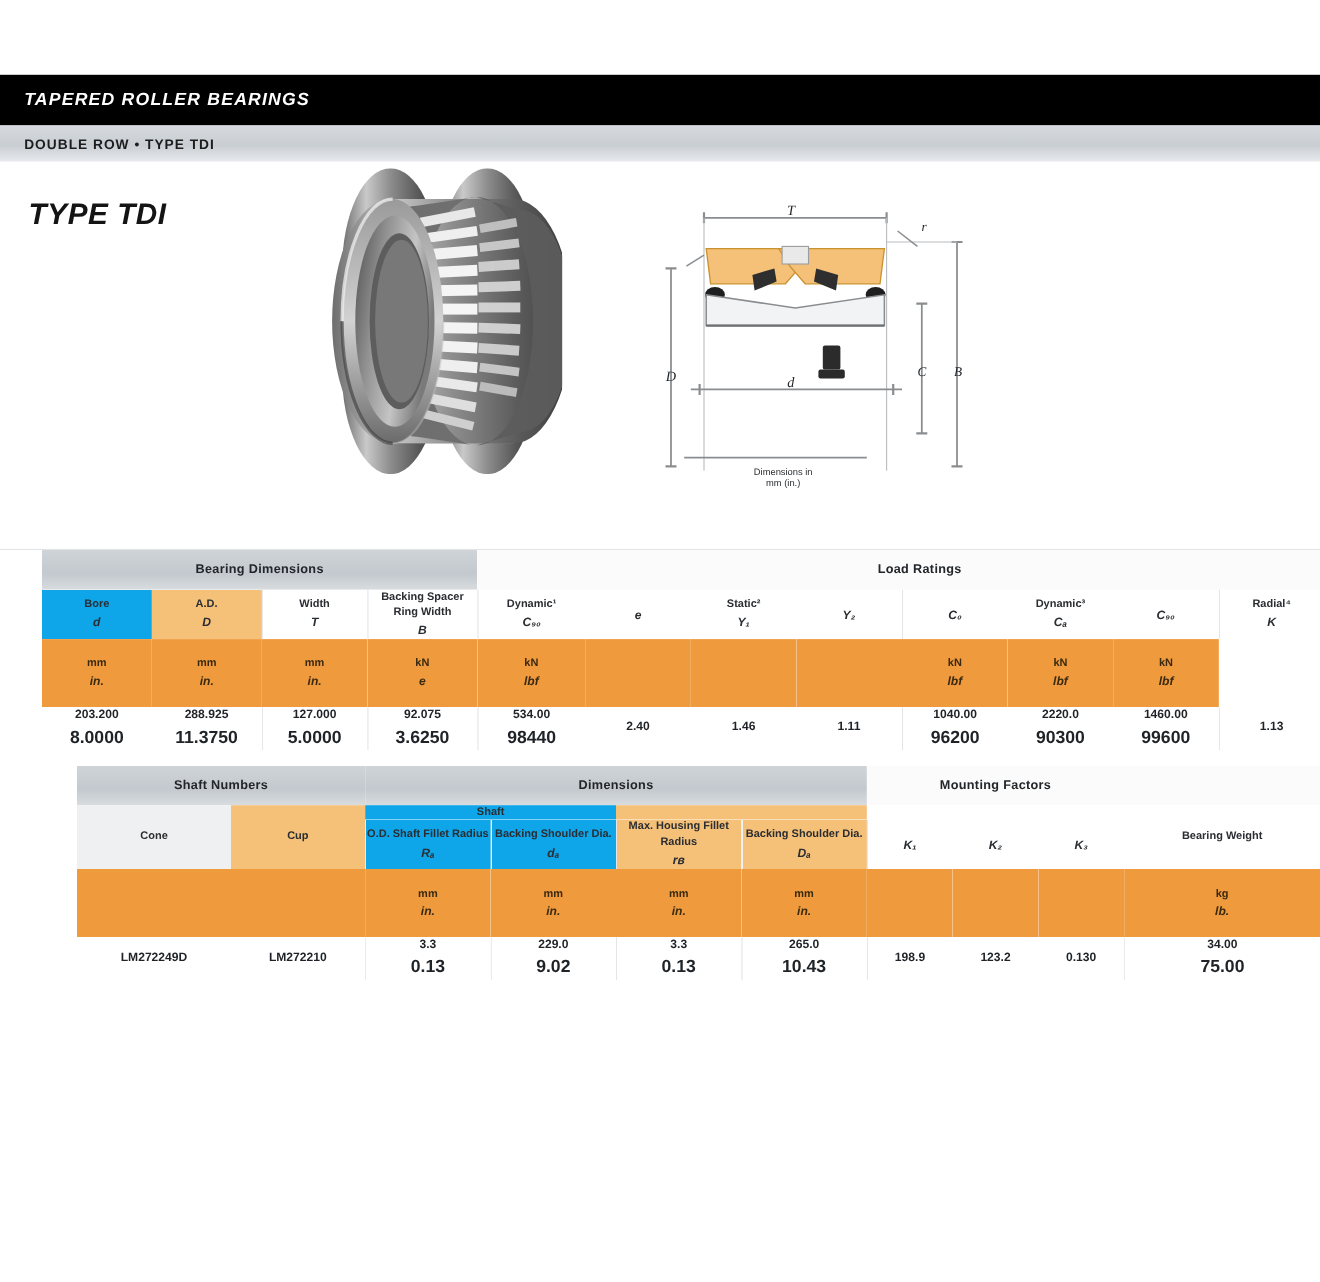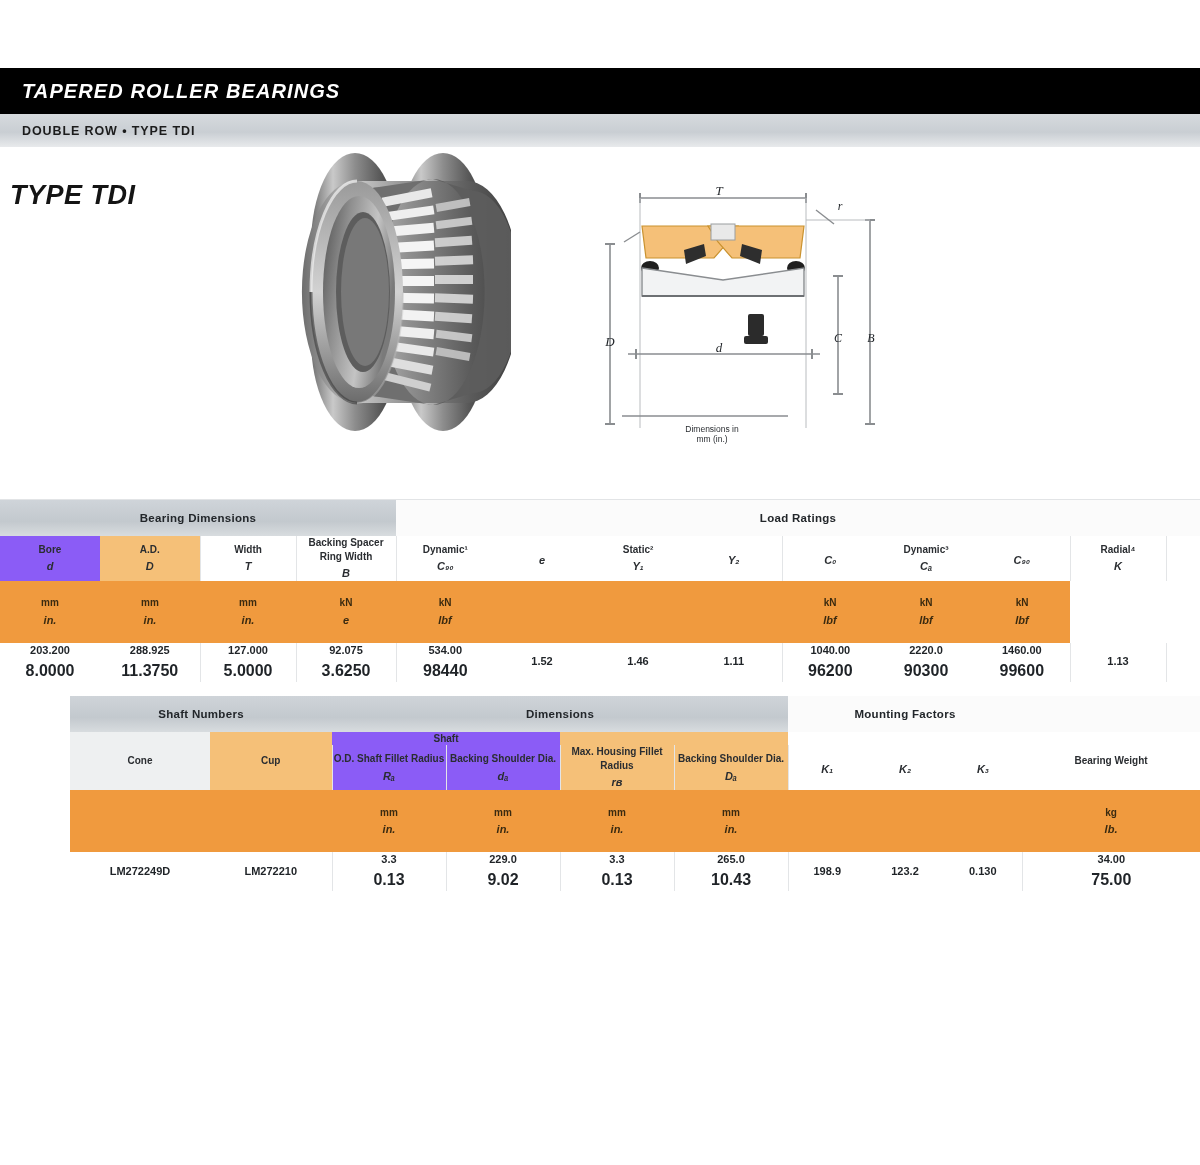--- a/index.html
+++ b/index.html
@@ -20,21 +20,21 @@
 
   .title-bar {
     height: 46px;
     background: #000000;
     display: flex;
     align-items: center;
     padding-left: 22px;
   }
   .title-bar .title {
     color: #ffffff;
-    font-size: 20px;
+    font-size: 16px;
     font-weight: bold;
     letter-spacing: 1.1px;
     text-transform: uppercase;
     font-style: italic;
     filter: blur(0.35px);
   }
 
   .subtitle-bar {
     height: 34px;
     background: linear-gradient(to bottom, #d6dade 0%, #c9ced3 55%, #e8eaec 100%);
@@ -55,21 +55,21 @@
 
   
   .hero {
     position: relative;
     height: 352px;
     background: #ffffff;
     border-bottom: 1px solid #e2e4e6;
   }
   .type-label {
     position: absolute;
-    left: 10px;
+    left: 26px;
     top: 32px;
     font-size: 27px;
     font-weight: bold;
     font-style: italic;
     letter-spacing: 0.5px;
     color: #141414;
     filter: blur(0.3px);
   }
 
   
@@ -86,21 +86,21 @@
   .cross-section {
     position: absolute;
     left: 588px;
     top: 28px;
     width: 312px;
     height: 272px;
   }
   .cross-section svg { display: block; }
 
   
-  .table-block-1 { position: relative; width: 1200px; }
+  .table-block-1 { position: relative; width: 1200px; padding-left: 38px; }
 
   .grouphdr {
     background: linear-gradient(to bottom, #cfd4d9 0%, #c3c9ce 60%, #d8dcdf 100%);
     font-size: 11.5px;
     font-weight: bold;
     color: #22262a;
     text-align: center;
     letter-spacing: 0.3px;
     height: 36px;
     line-height: 36px;
@@ -135,21 +135,21 @@
     text-align: center;
     line-height: 1.45;
     padding: 7px 2px;
     filter: blur(0.3px);
   }
   .datacell .alt { display: block; font-size: 16px; font-weight: bold; }
 
   .tint-orange-light { background: #f5c078; }
   .tint-orange-band  { background: #f09a3e; }
   .tint-white        { background: #ffffff; }
-  .tint-offwhite     { background: #8b5cf6; }
+  .tint-offwhite     { background: #0ea5e9; }
   .tint-gray         { background: #eef0f1; }
 
   .hl-band { height: 62px; border-radius: 16px; }
   .hl-band .colhdr { color: #3a2a10; }
 
   .vline { border-left: 1px solid #e3e5e7; }
 
   
   .table-block-2 { position: relative; width: 1200px; margin-top: 14px; padding-left: 70px; }
 </style>
@@ -453,21 +453,21 @@
       </td>
       <td class="datacell tint-white vline">
         <span>92.075</span>
         <span class="alt">3.6250</span>
       </td>
       <td class="datacell tint-white vline">
         <span>534.00</span>
         <span class="alt">98440</span>
       </td>
       <td class="datacell tint-white">
-        <span>1.52</span>
+        <span>2.40</span>
       </td>
       <td class="datacell tint-white">
         <span>1.46</span>
       </td>
       <td class="datacell tint-white">
         <span>1.11</span>
       </td>
       <td class="datacell tint-white vline">
         <span>1040.00</span>
         <span class="alt">96200</span>

